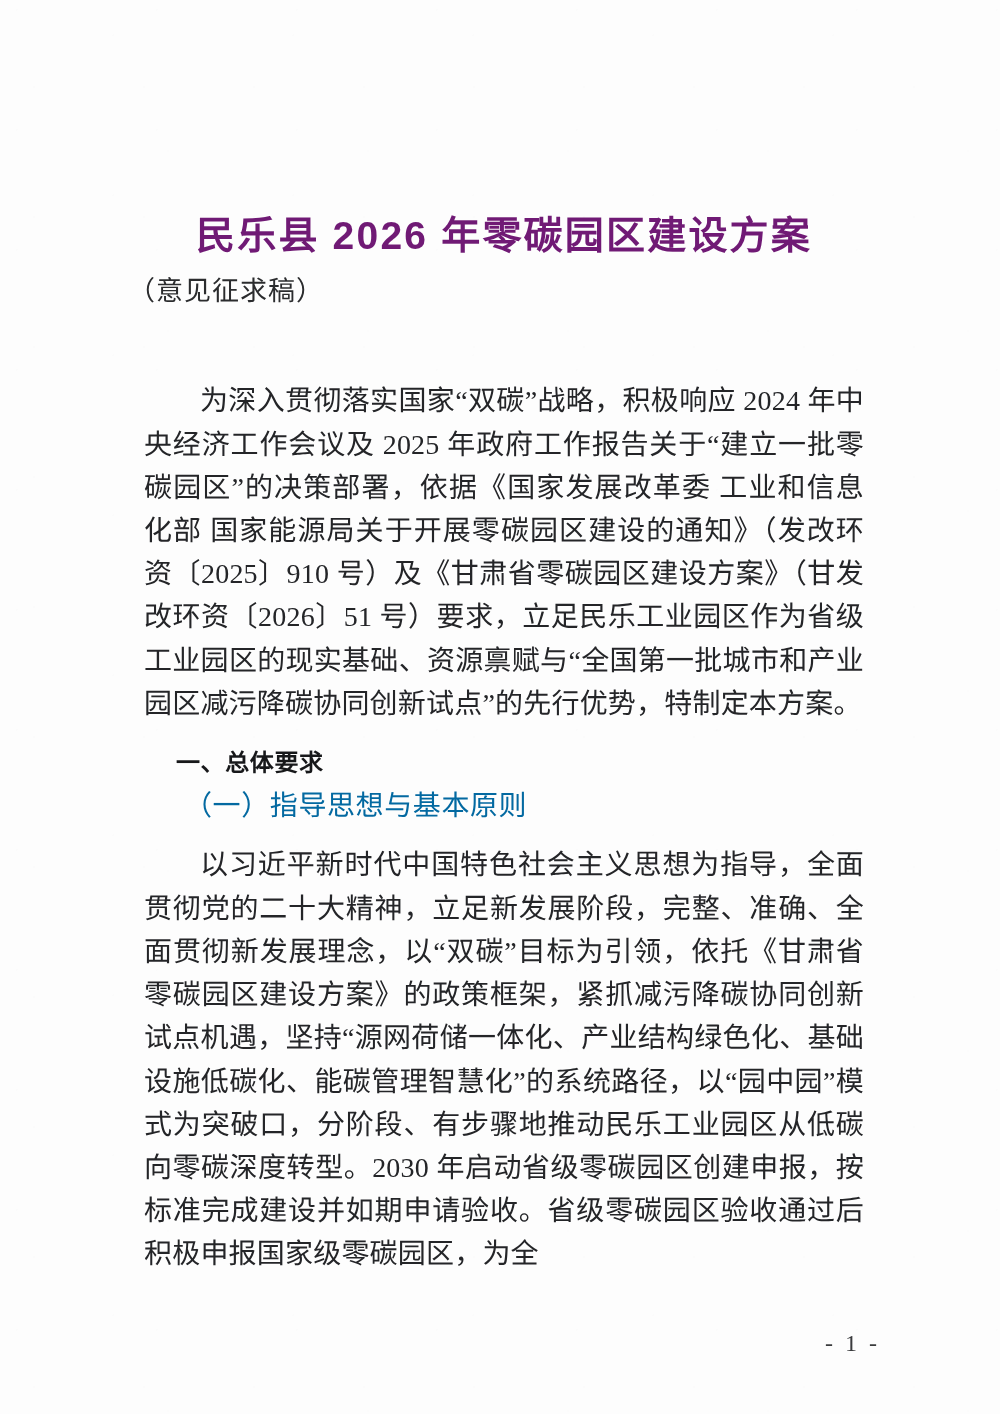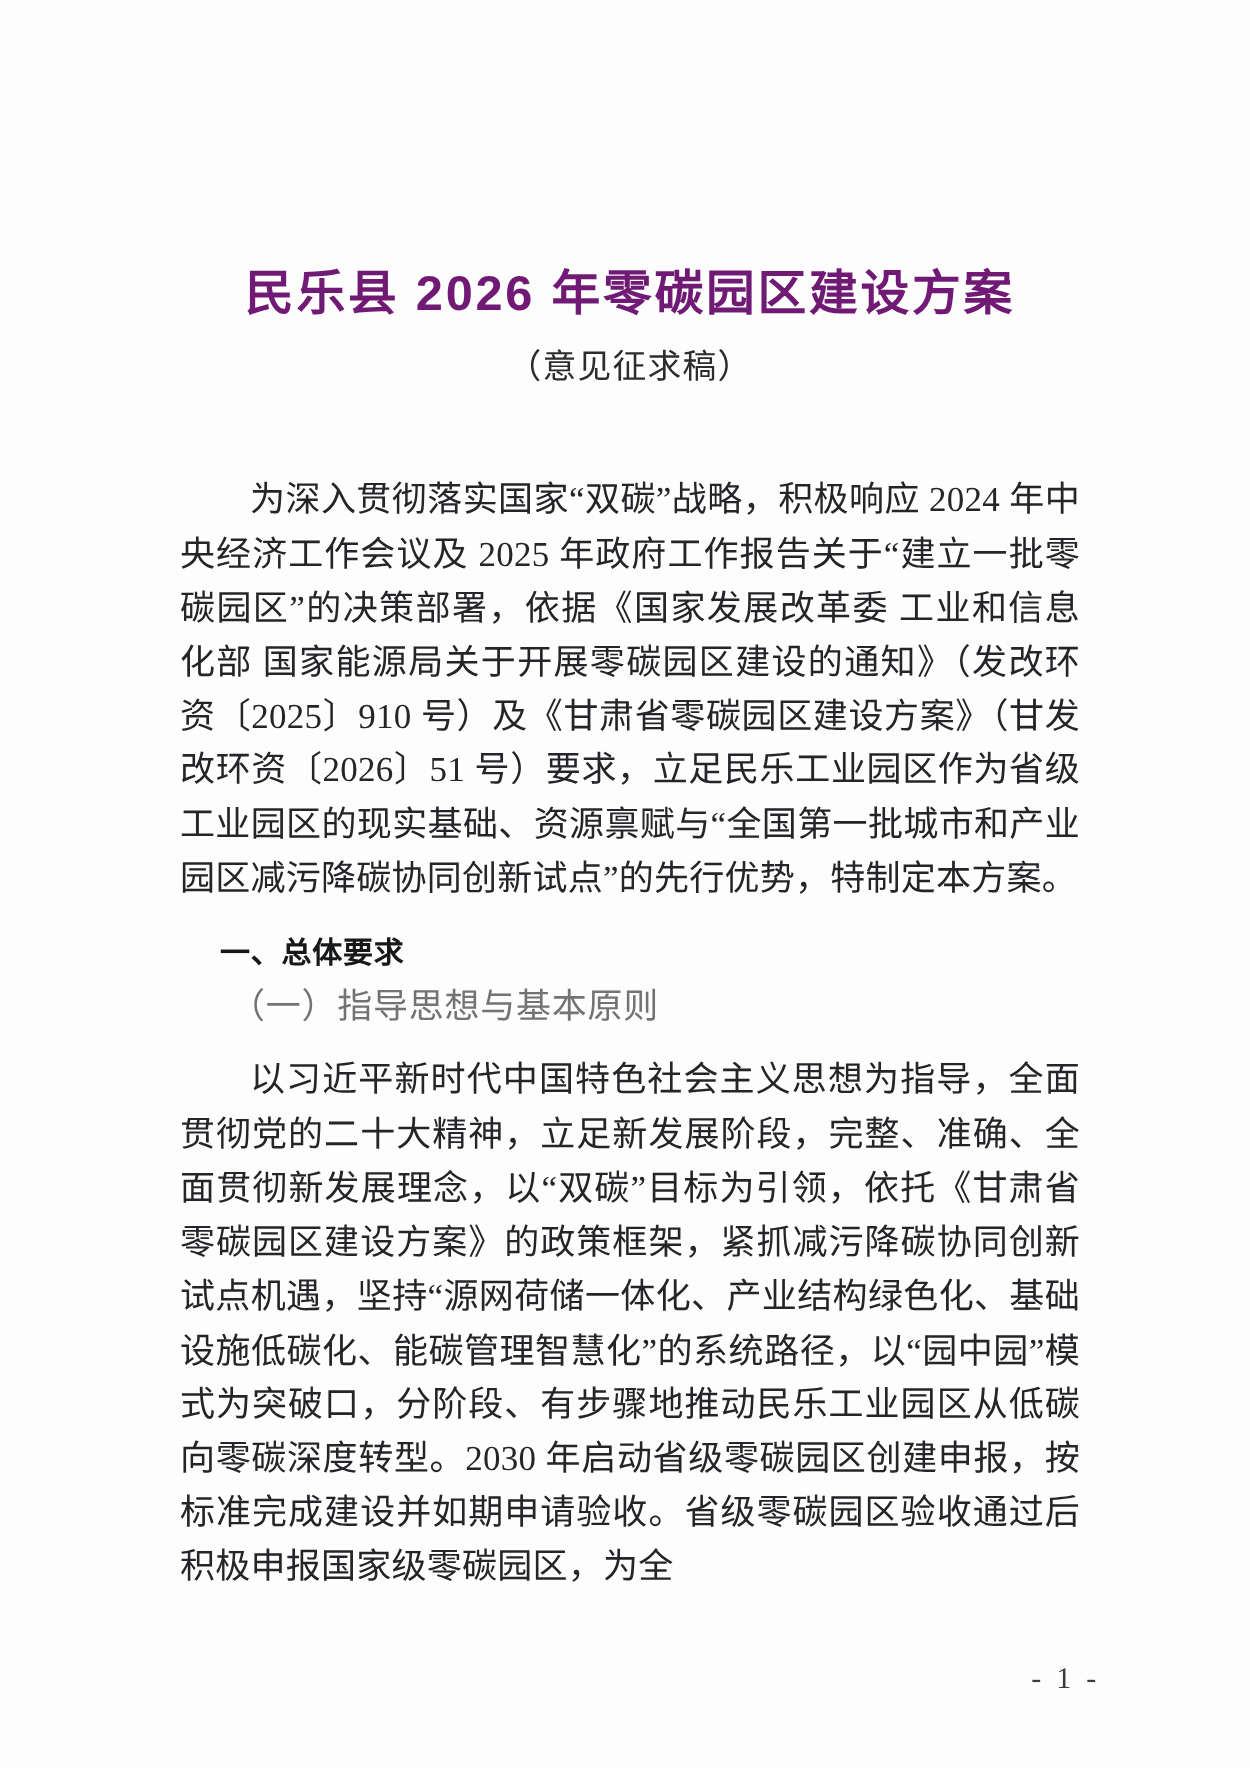--- a/index.html
+++ b/index.html
@@ -54,22 +54,22 @@
     font-size: 39px;
     line-height: 1.24;
     letter-spacing: 2.2px;
     color: #701a75;
     white-space: nowrap;
   }
 
   .doc-subtitle {
     margin: 0;
     padding-top: 16px;
-    text-align: center;
-    font-family: Liberation Sans, sans-serif;
+    text-align: left;
+    font-family: Liberation Mono, monospace;
     font-weight: 400;
     font-size: 27px;
     line-height: 1.3;
     letter-spacing: 1px;
     color: #2b2c2e;
   }
 
   
   .body-block {
     padding-top: 52px;
@@ -99,21 +99,21 @@
     letter-spacing: 0.6px;
     text-indent: 2em;
   }
 
   h3.heading-2 {
     margin: 0;
     font-family: "Liberation Serif", "DejaVu Serif", serif;
     font-weight: 400;
     font-size: 28px;
     line-height: 43.2px;
-    color: #737373;
+    color: #0369a1;
     letter-spacing: 0.6px;
     text-indent: 2em;
   }
 
   
   .page-footer {
     position: absolute;
     left: 128px;
     width: 752px;
     top: 1330px;

